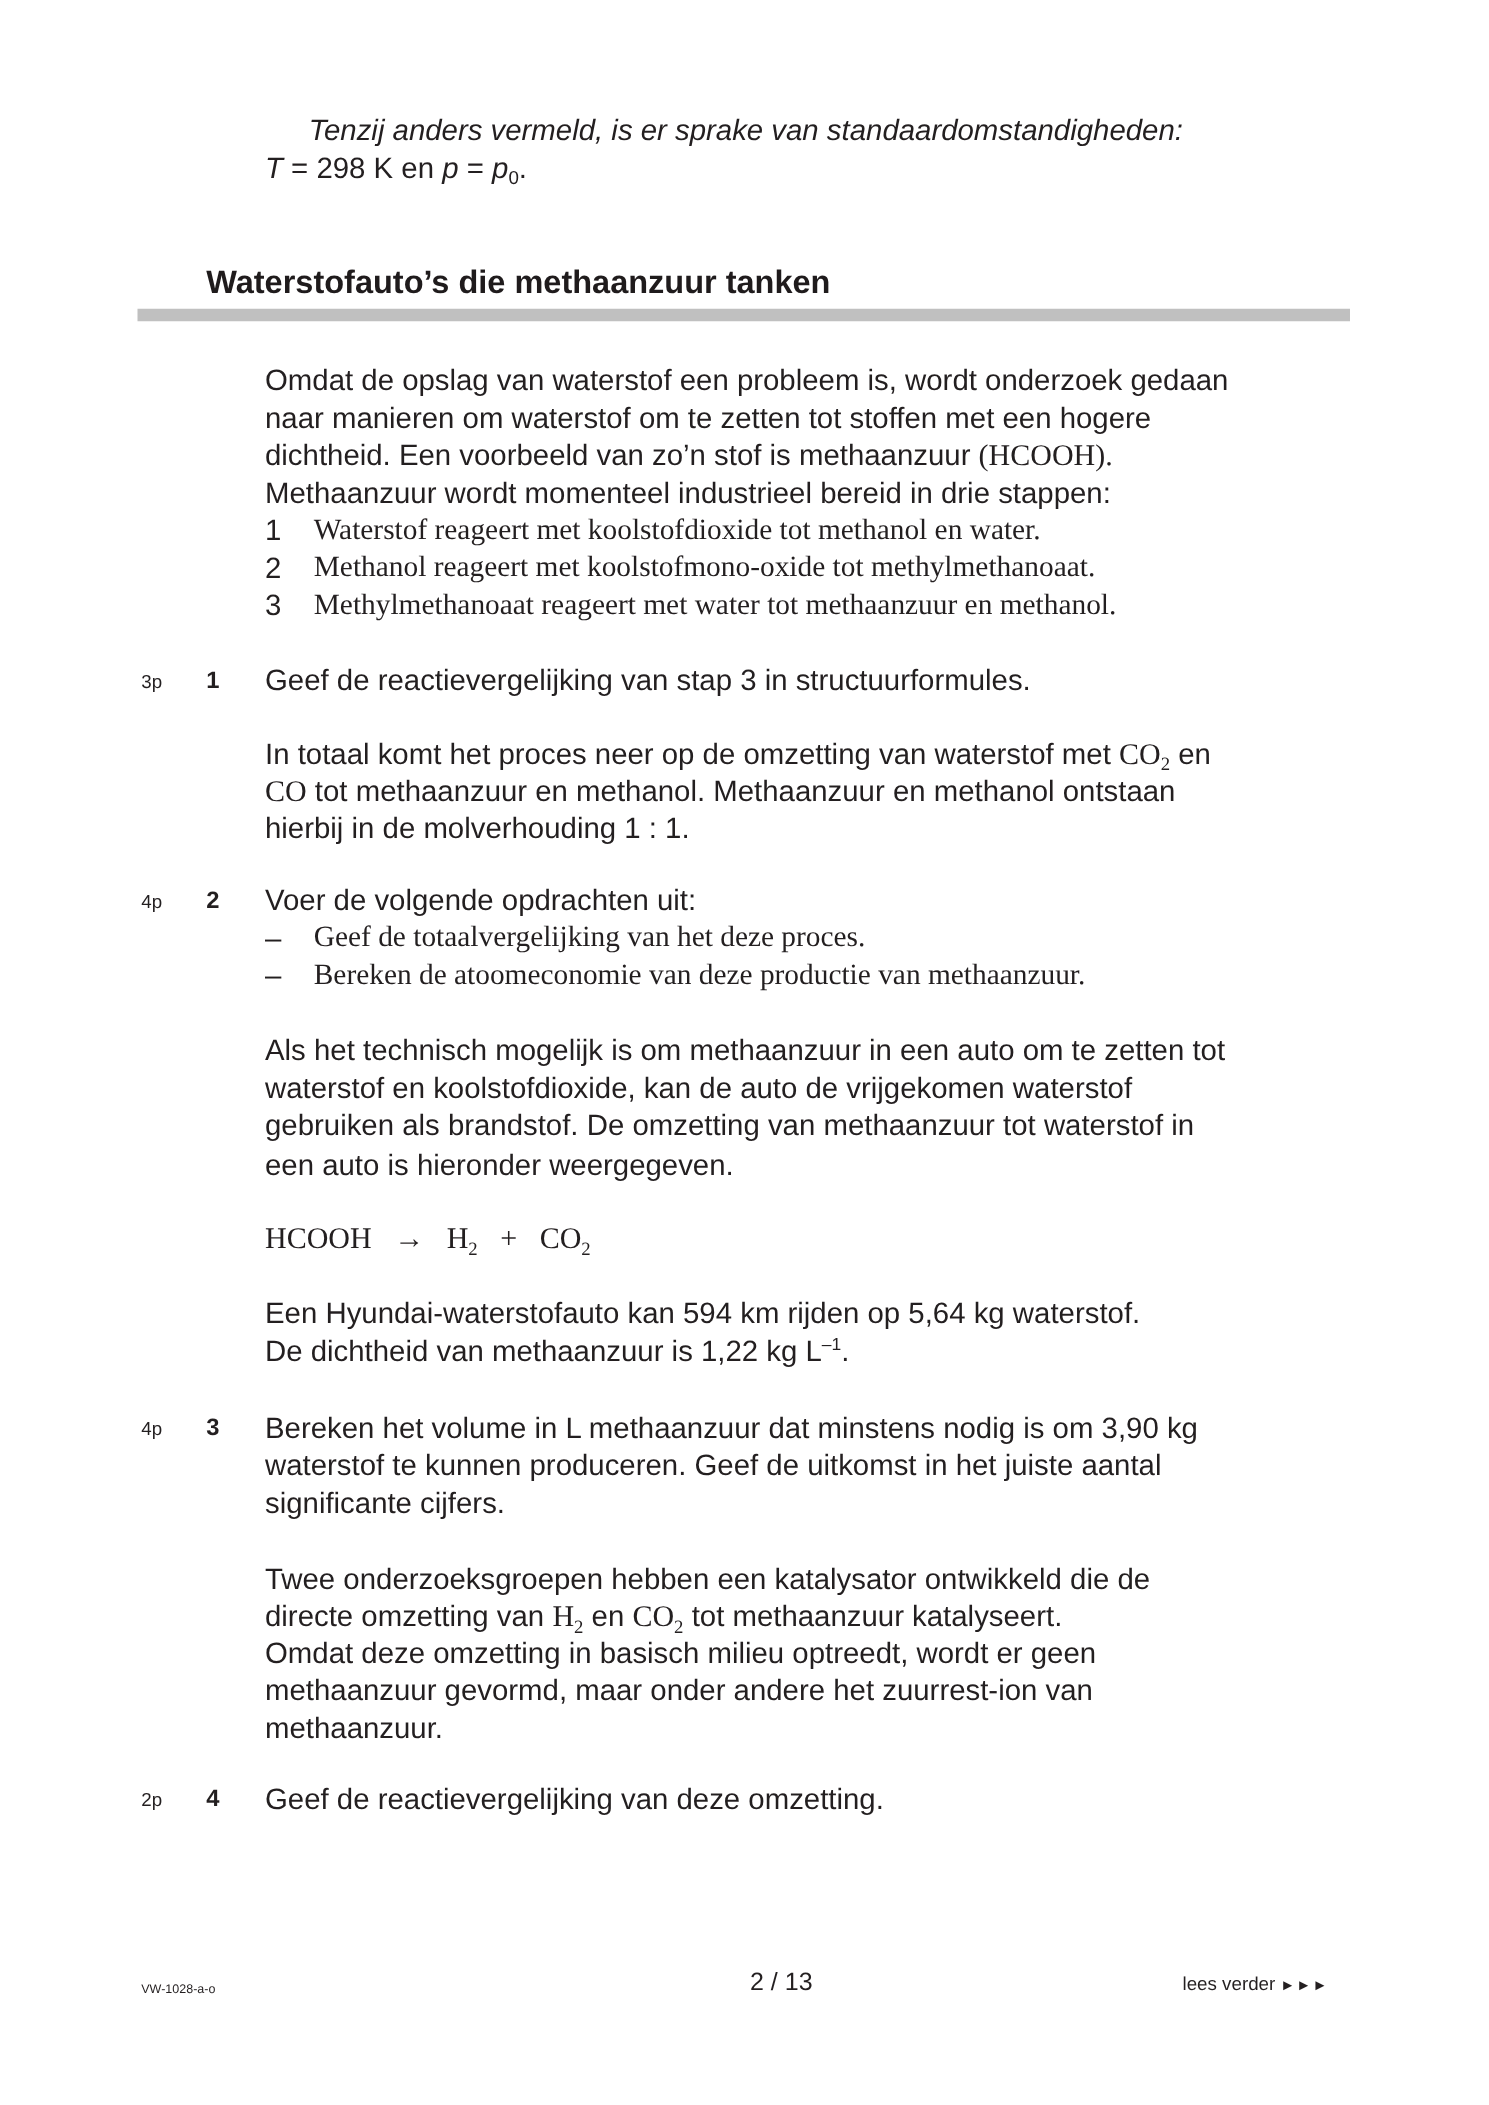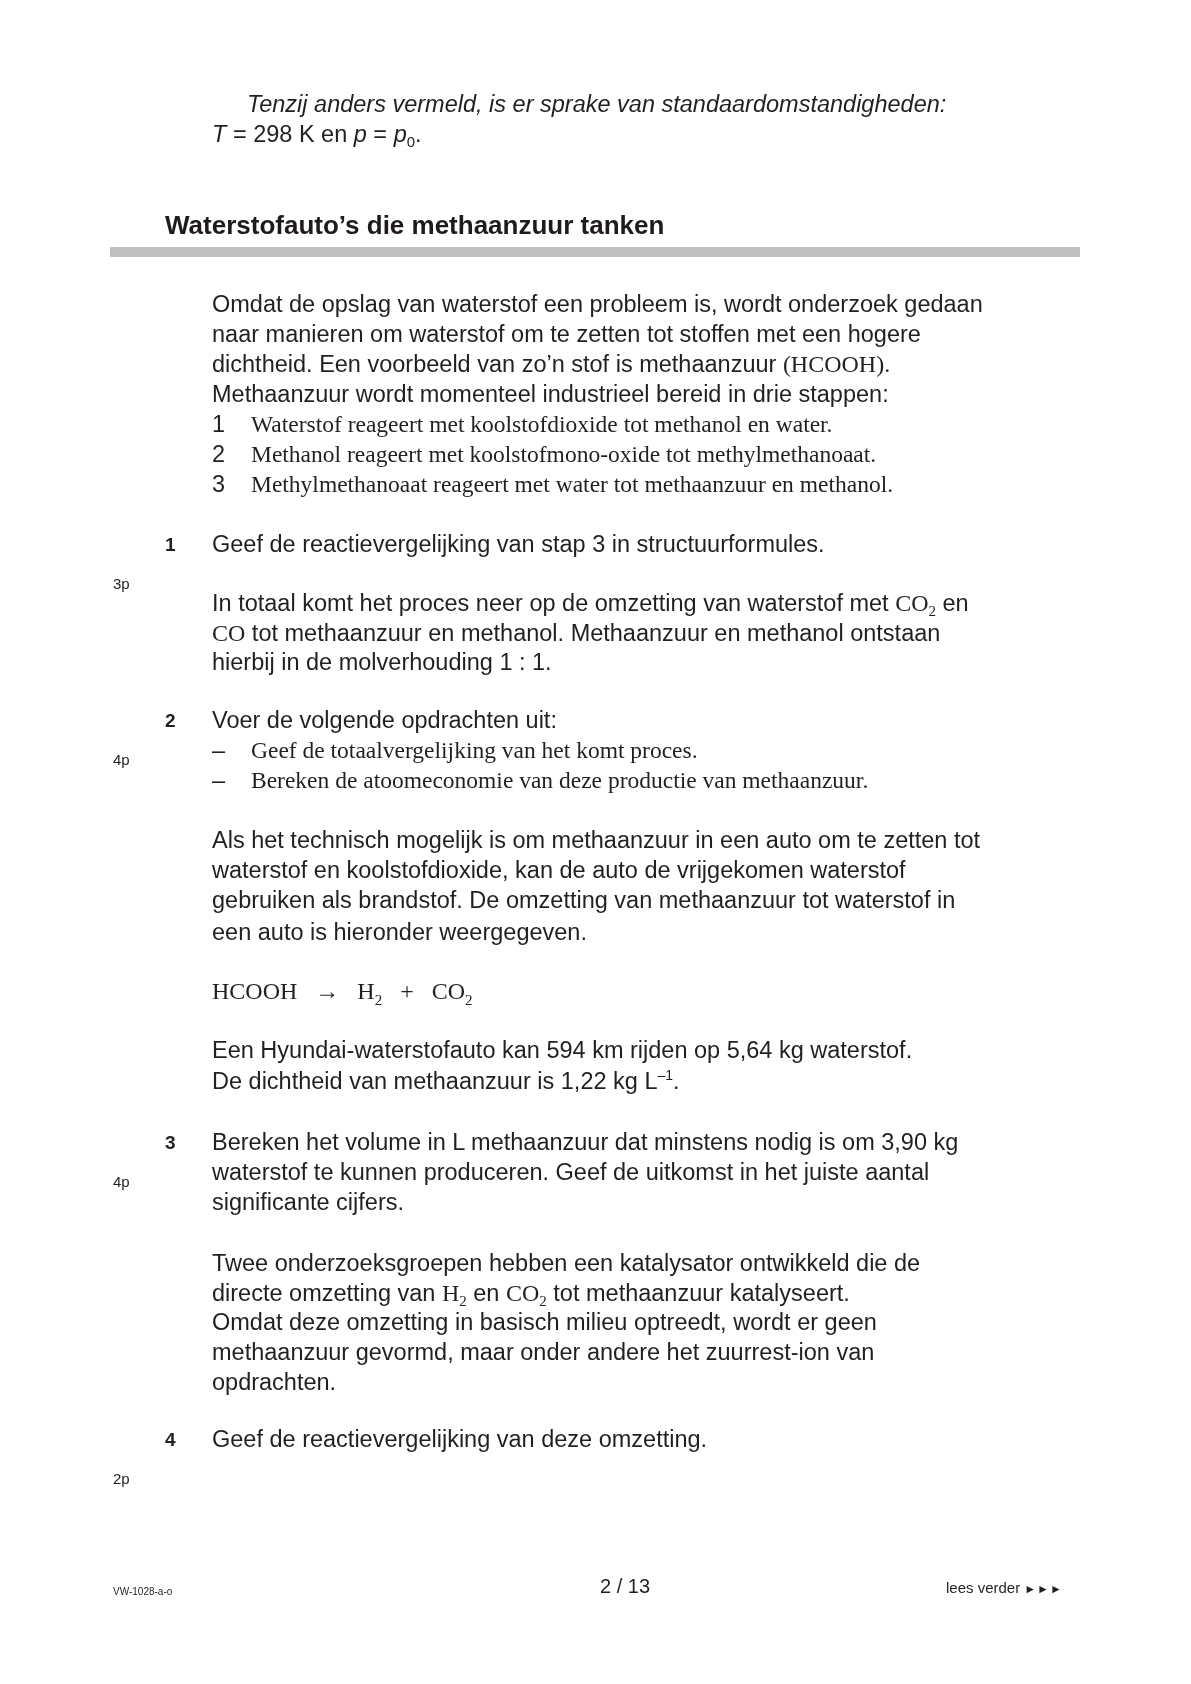--- a/index.html
+++ b/index.html
@@ -6,21 +6,21 @@
   body { width: 1191px; height: 1684px; position: relative; overflow: hidden;
          font-family: "Liberation Sans", sans-serif; color: #231f20; }
   .ln { position: absolute; white-space: nowrap; font-size: 23.5px; line-height: 30px; height: 30px; }
   .body-x { left: 212px; }
   .item-num { left: 212px; }
   .item-text { left: 251px; font-family: Liberation Serif, serif; }
   .intro { font-style: italic; margin-left: 35px; }
   .heading { position: absolute; left: 165px; top: 209px; font-size: 26px; font-weight: bold;
              line-height: 32px; white-space: nowrap; color: #1f1b1c; }
   .bar { position: absolute; left: 110px; top: 247px; width: 970px; height: 10px; background: #c0c0c0; }
-  .pts { position: absolute; left: 113px; font-size: 15px; line-height: 30px; height: 30px; white-space: nowrap; margin-top: 38px; }
+  .pts { position: absolute; left: 113px; font-size: 15px; line-height: 30px; height: 30px; white-space: nowrap; }
   .qnum { position: absolute; left: 165px; font-size: 19px; font-weight: bold; line-height: 30px; height: 30px; }
   .chem { font-family: "Liberation Serif", serif; font-size: 24px; }
   .chem sub { font-size: 15px; vertical-align: -5px; line-height: 0; }
   .eq { font-family: "Liberation Serif", serif; font-size: 24px; }
   .eq span { display: inline-block; }
   .eq .sp { width: 18px; }
   .eq sub { font-size: 15px; vertical-align: -6px; line-height: 0; }
   sup.exp { font-size: 14px; vertical-align: 9px; line-height: 0; }
   sub.idx { font-size: 15px; vertical-align: -5px; line-height: 0; }
   .dash { left: 212px; }
@@ -56,21 +56,21 @@
 <div class="ln body-x" style="top:529px">Geef de reactievergelijking van stap 3 in structuurformules.</div>
 
 <div class="ln body-x" style="top:588px"><span>In totaal komt het proces neer op de omzetting van waterstof met </span><span class="chem"><span>CO</span><sub>2</sub></span><span> en</span></div>
 <div class="ln body-x" style="top:618px"><span class="chem">CO</span><span> tot methaanzuur en methanol. Methaanzuur en methanol ontstaan</span></div>
 <div class="ln body-x" style="top:647px">hierbij in de molverhouding 1 : 1.</div>
 
 <div class="pts" style="top:707px">4p</div>
 <div class="qnum" style="top:706px">2</div>
 <div class="ln body-x" style="top:705px">Voer de volgende opdrachten uit:</div>
 <div class="ln dash" style="top:735px">–</div>
-<div class="ln item-text" style="top:735px">Geef de totaalvergelijking van het komt proces.</div>
+<div class="ln item-text" style="top:735px">Geef de totaalvergelijking van het deze proces.</div>
 <div class="ln dash" style="top:765px">–</div>
 <div class="ln item-text" style="top:765px">Bereken de atoomeconomie van deze productie van methaanzuur.</div>
 
 <div class="ln body-x" style="top:825px">Als het technisch mogelijk is om methaanzuur in een auto om te zetten tot</div>
 <div class="ln body-x" style="top:855px">waterstof en koolstofdioxide, kan de auto de vrijgekomen waterstof</div>
 <div class="ln body-x" style="top:885px">gebruiken als brandstof. De omzetting van methaanzuur tot waterstof in</div>
 <div class="ln body-x" style="top:917px">een auto is hieronder weergegeven.</div>
 
 <div class="ln body-x eq" style="top:976px"><span>HCOOH</span><span class="sp"></span><span>→</span><span class="sp"></span><span><span>H</span><sub>2</sub></span><span class="sp"></span><span>+</span><span class="sp"></span><span><span>CO</span><sub>2</sub></span></div>
 
@@ -80,21 +80,21 @@
 <div class="pts" style="top:1129px">4p</div>
 <div class="qnum" style="top:1128px">3</div>
 <div class="ln body-x" style="top:1127px">Bereken het volume in L methaanzuur dat minstens nodig is om 3,90 kg</div>
 <div class="ln body-x" style="top:1157px">waterstof te kunnen produceren. Geef de uitkomst in het juiste aantal</div>
 <div class="ln body-x" style="top:1187px">significante cijfers.</div>
 
 <div class="ln body-x" style="top:1248px">Twee onderzoeksgroepen hebben een katalysator ontwikkeld die de</div>
 <div class="ln body-x" style="top:1278px"><span>directe omzetting van </span><span class="chem"><span>H</span><sub>2</sub></span><span> en </span><span class="chem"><span>CO</span><sub>2</sub></span><span> tot methaanzuur katalyseert.</span></div>
 <div class="ln body-x" style="top:1307px">Omdat deze omzetting in basisch milieu optreedt, wordt er geen</div>
 <div class="ln body-x" style="top:1337px">methaanzuur gevormd, maar onder andere het zuurrest-ion van</div>
-<div class="ln body-x" style="top:1367px">opdrachten.</div>
+<div class="ln body-x" style="top:1367px">methaanzuur.</div>
 
 <div class="pts" style="top:1426px">2p</div>
 <div class="qnum" style="top:1425px">4</div>
 <div class="ln body-x" style="top:1424px">Geef de reactievergelijking van deze omzetting.</div>
 
 <div class="footer f-code">VW-1028-a-o</div>
 <div class="footer f-page">2 / 13</div>
 <div class="footer f-next"><span>lees verder</span><span class="arrows">►►►</span></div>
 
 </body></html>

